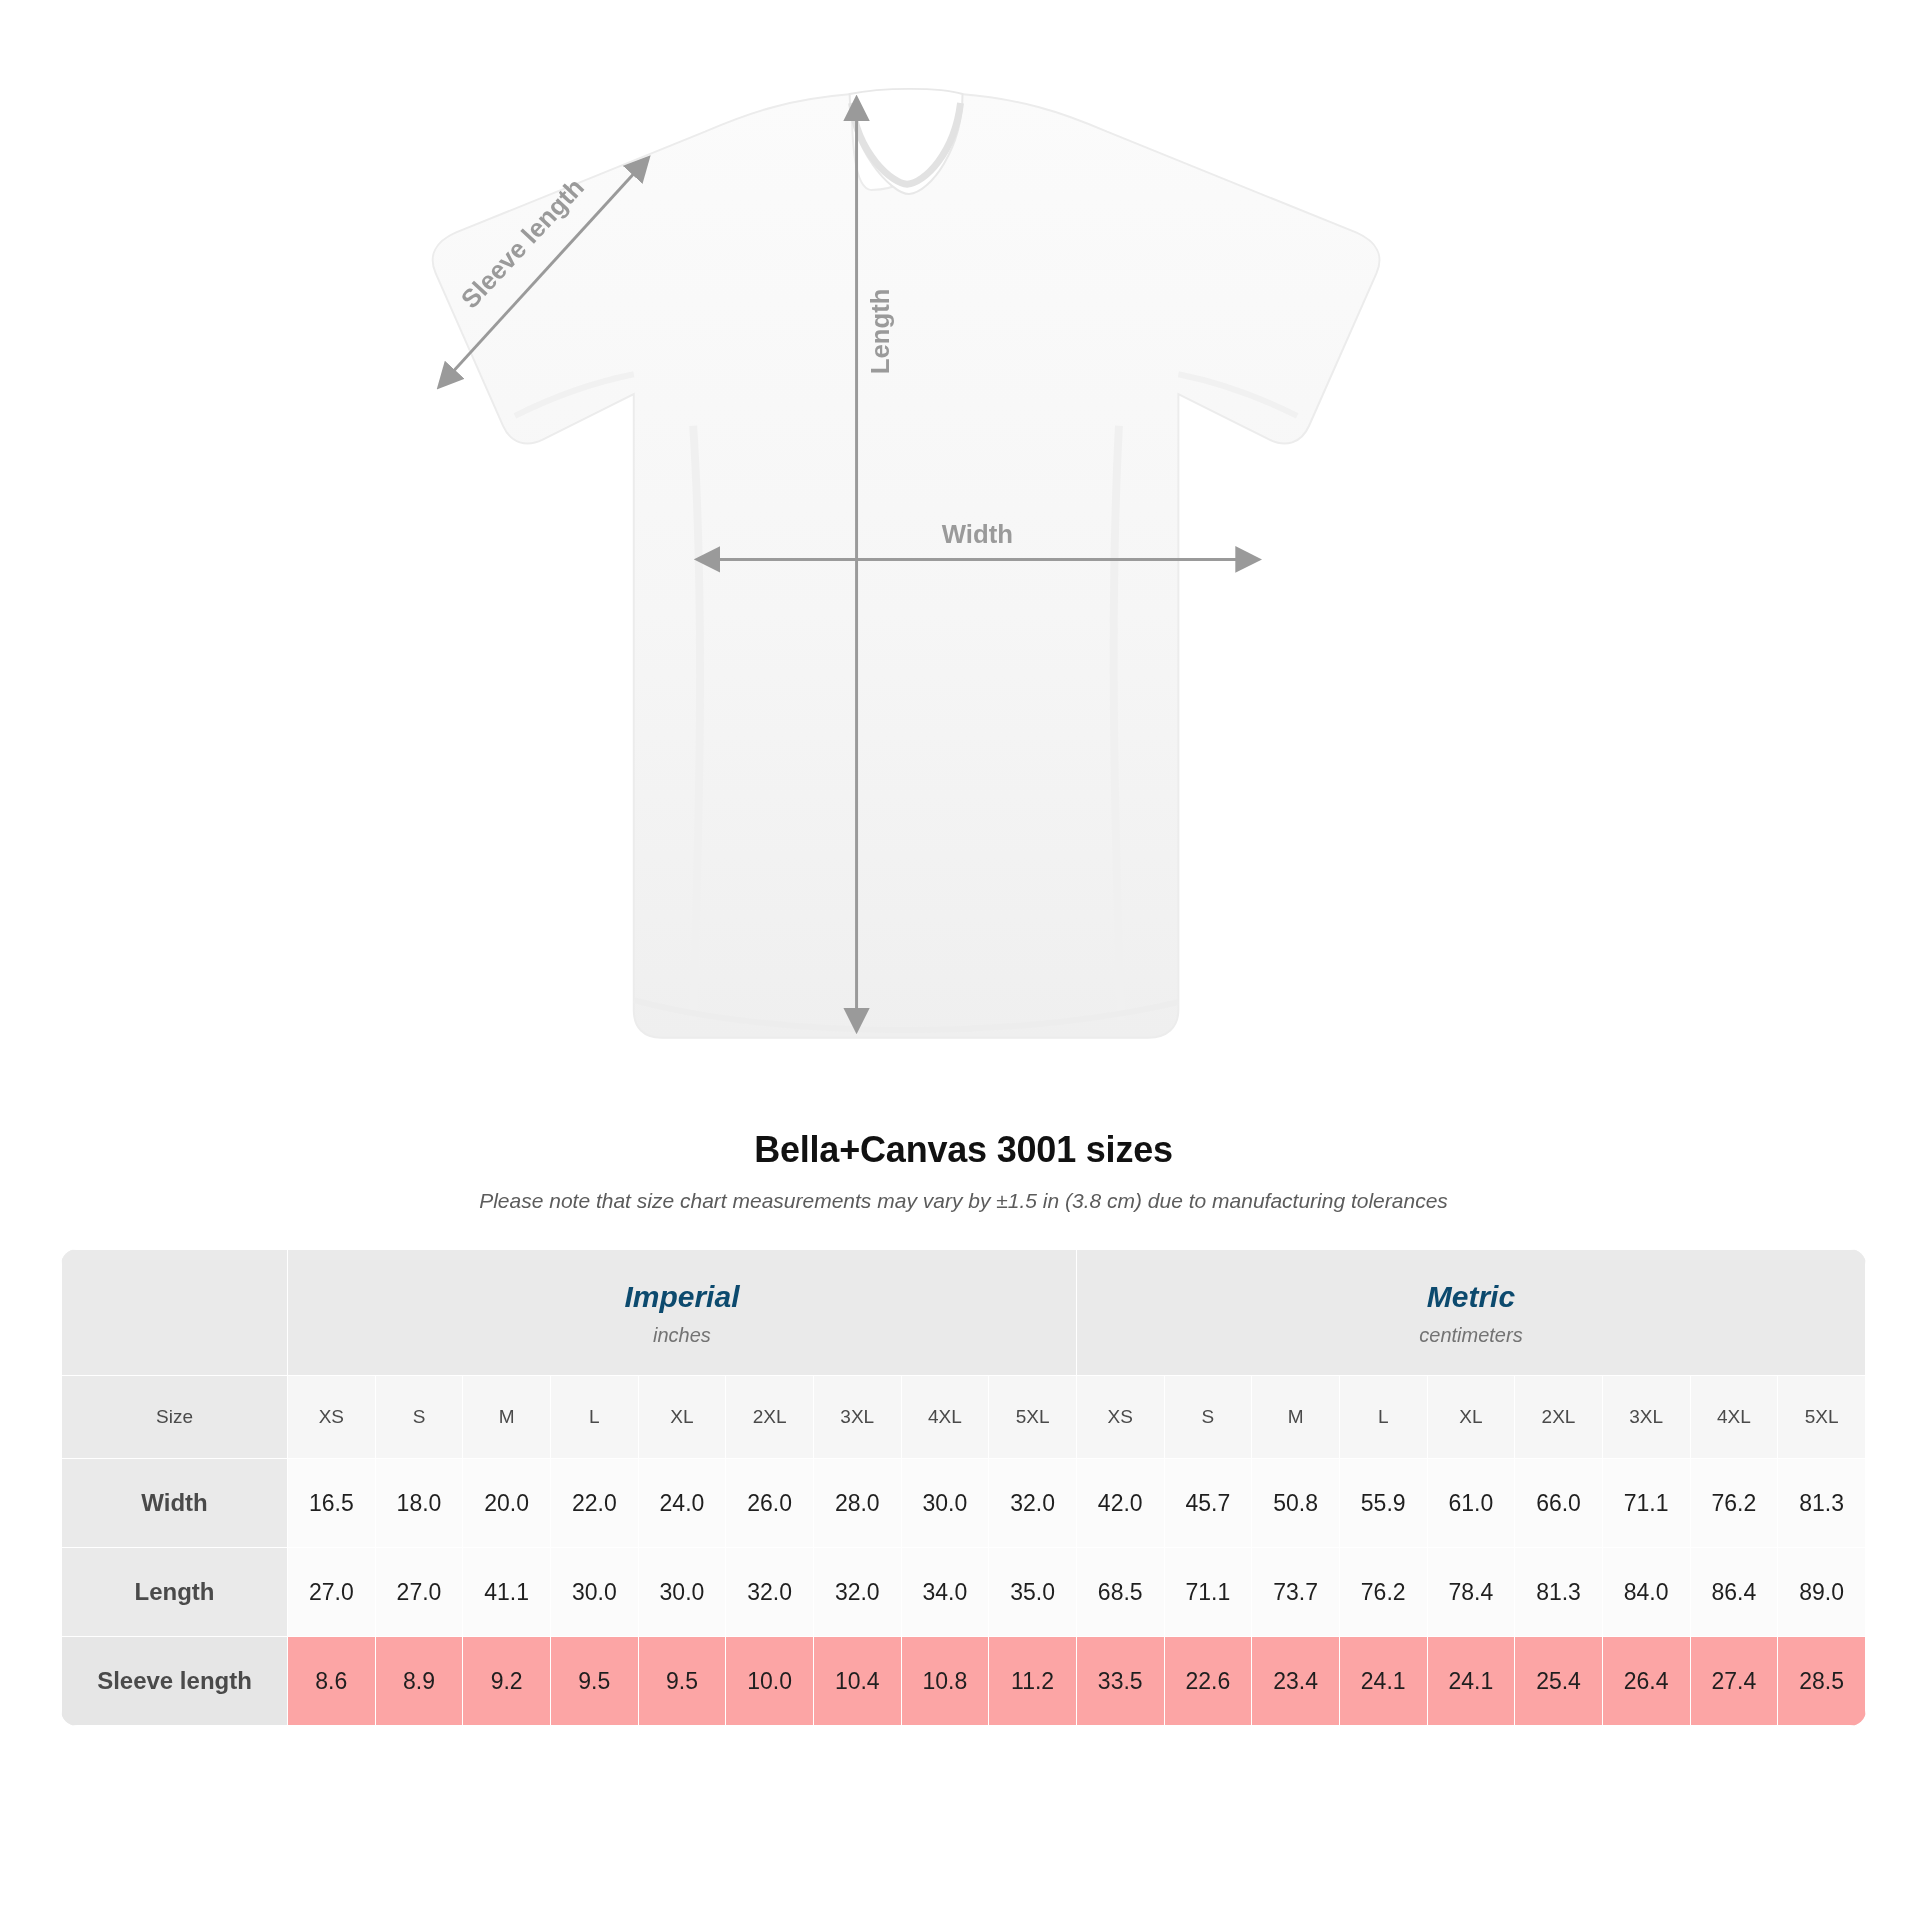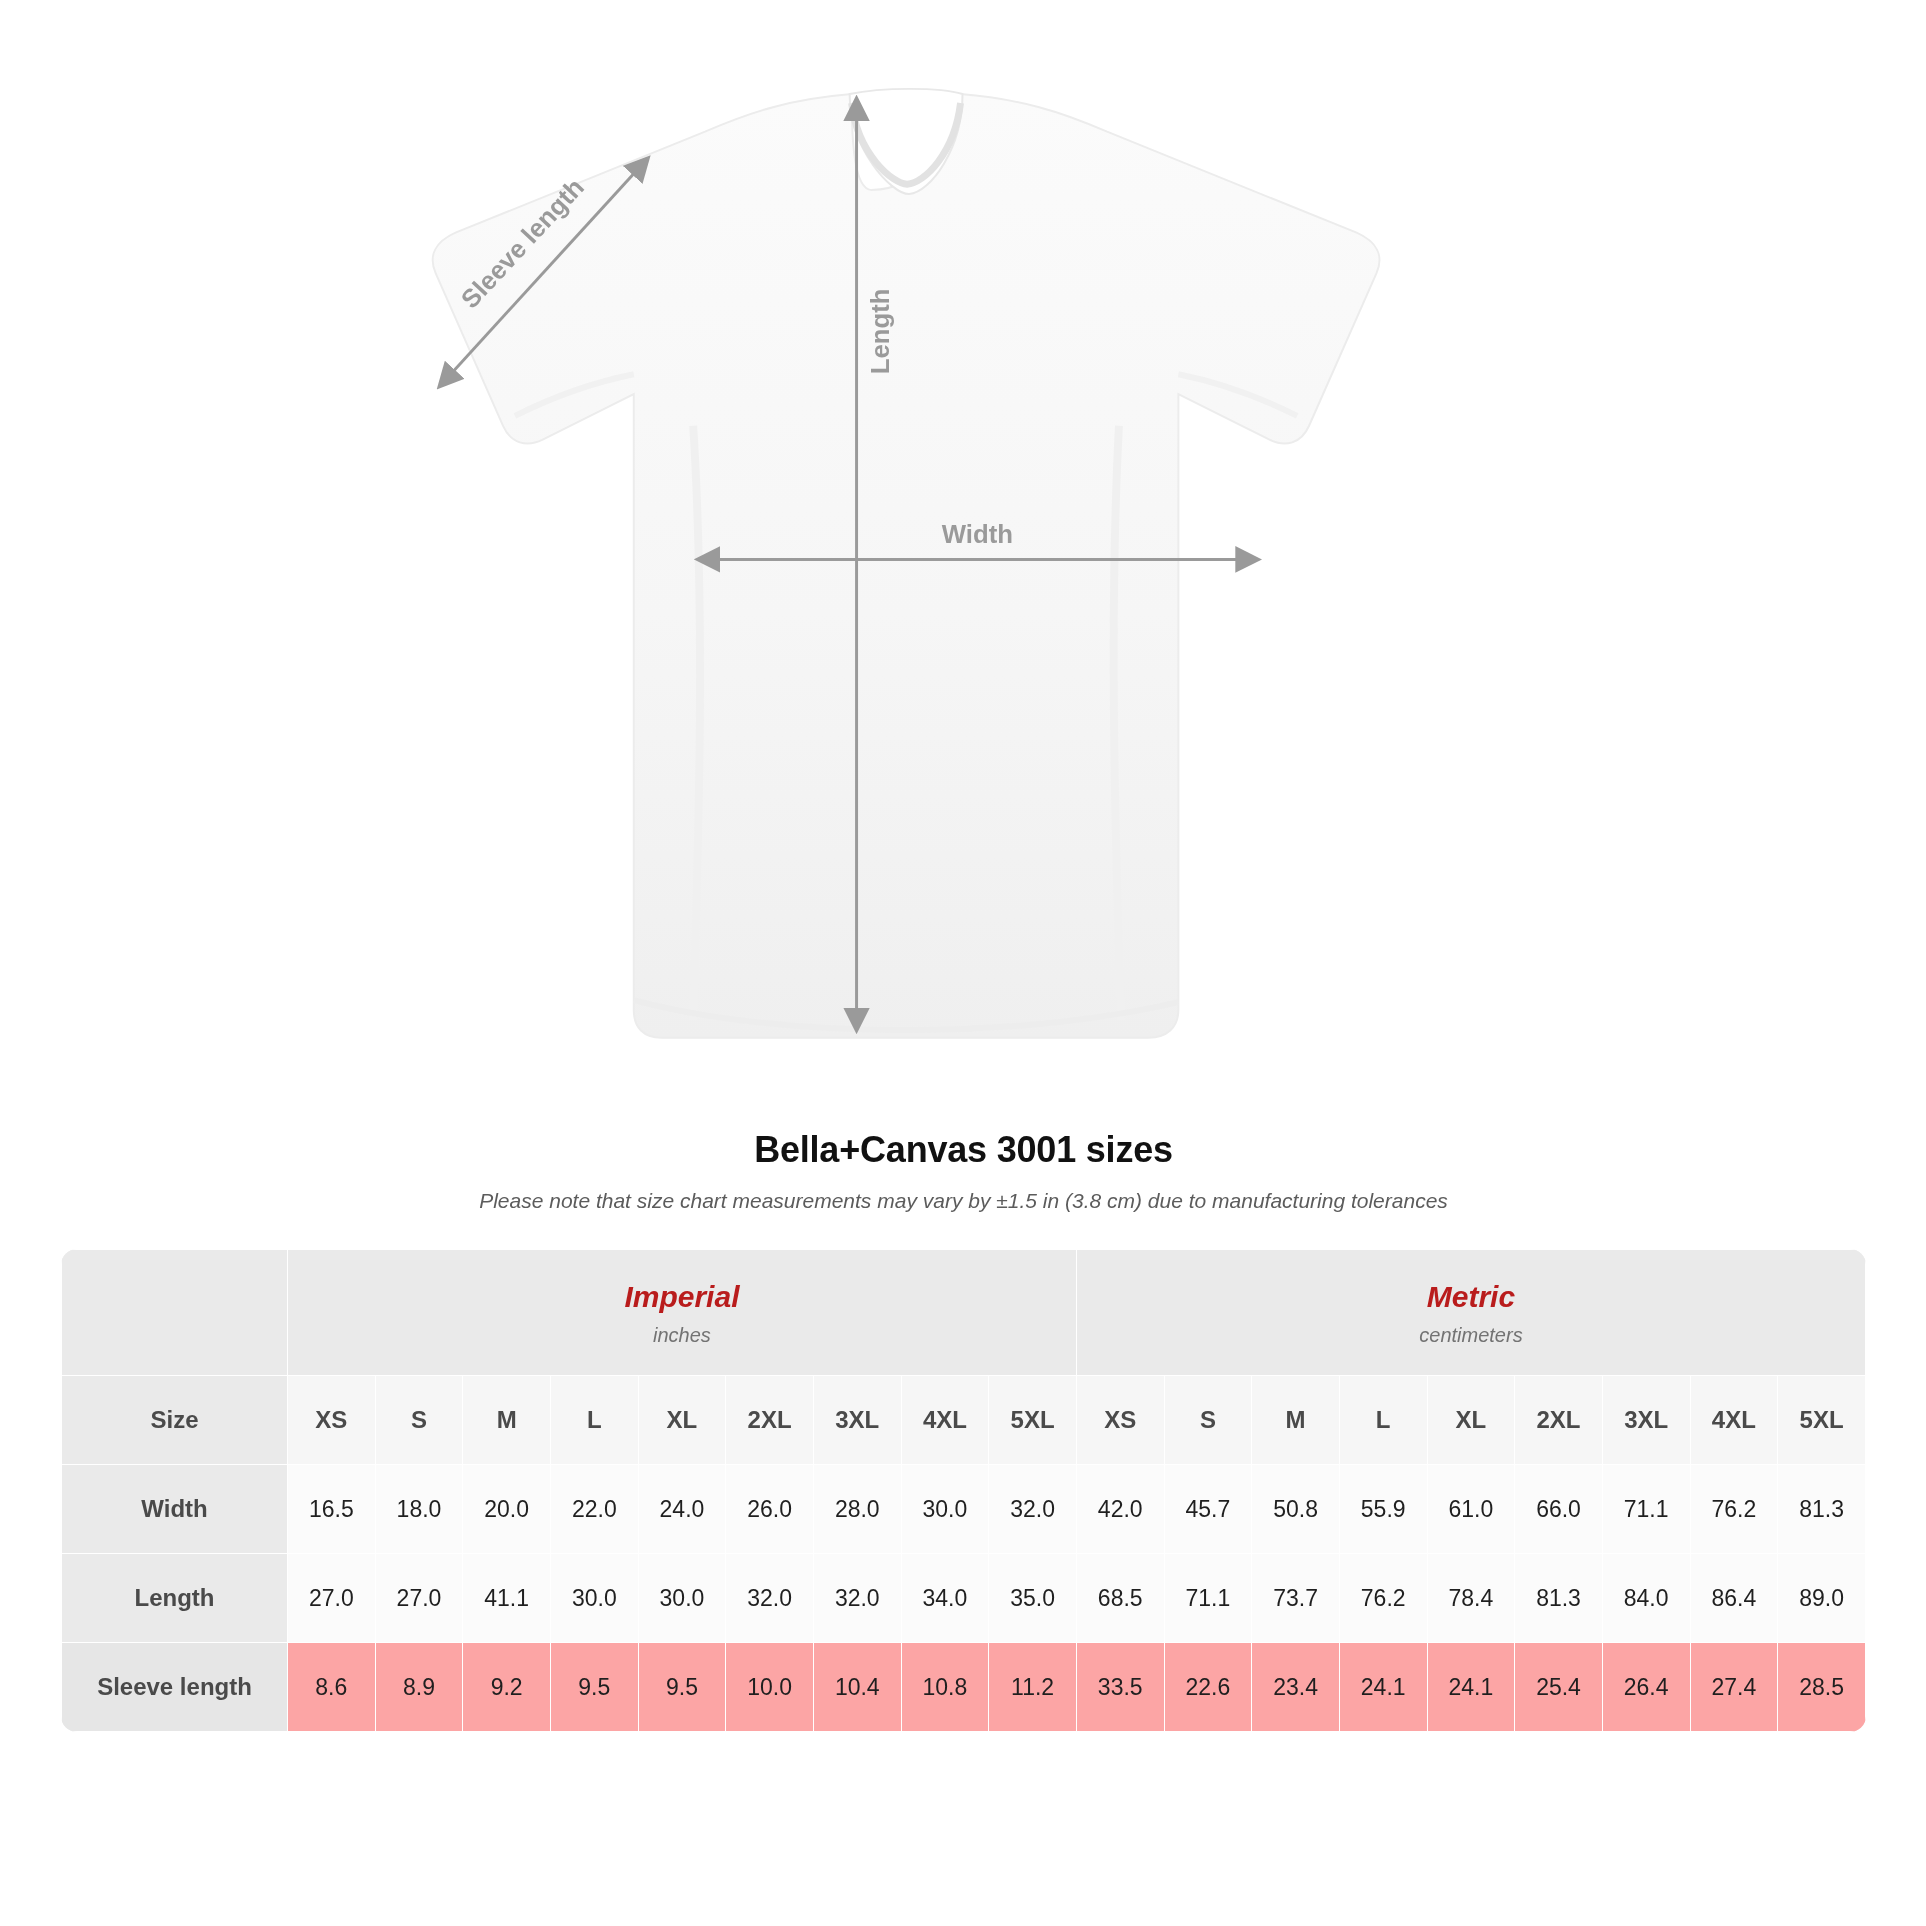--- a/index.html
+++ b/index.html
@@ -69,21 +69,21 @@
   .unit-header td {
     background: #eaeaea;
     text-align: center;
     padding: 30px 0 28px 0;
     border: none;
   }
   .unit-name {
     font-size: 30px;
     font-weight: bold;
     font-style: italic;
-    color: #b91c1c;
+    color: #0c4a6e;
   }
   .unit-sub {
     font-size: 20px;
     font-style: italic;
     color: #737373;
     margin-top: 10px;
   }
 
   .size-table th,
   .size-table td {
@@ -94,23 +94,23 @@
   .size-table tbody tr th.row-label {
     font-size: 24px;
     font-weight: bold;
     color: #4a4a4a;
     background: #eaeaea;
     padding: 30px 8px;
   }
   .size-table thead.head-row th {
     background: #f6f6f6;
     color: #4a4a4a;
-    font-weight: bold;
+    font-weight: normal;
     padding: 30px 2px;
-    font-size: 24px;
+    font-size: 19px;
   }
   .size-table thead.head-row th.row-label {
     background: #eaeaea;
   }
   .size-table tbody td {
     background: #fbfbfb;
     color: #1f1f1f;
     padding: 30px 13px;
   }
   .size-table tbody tr.alt td {

